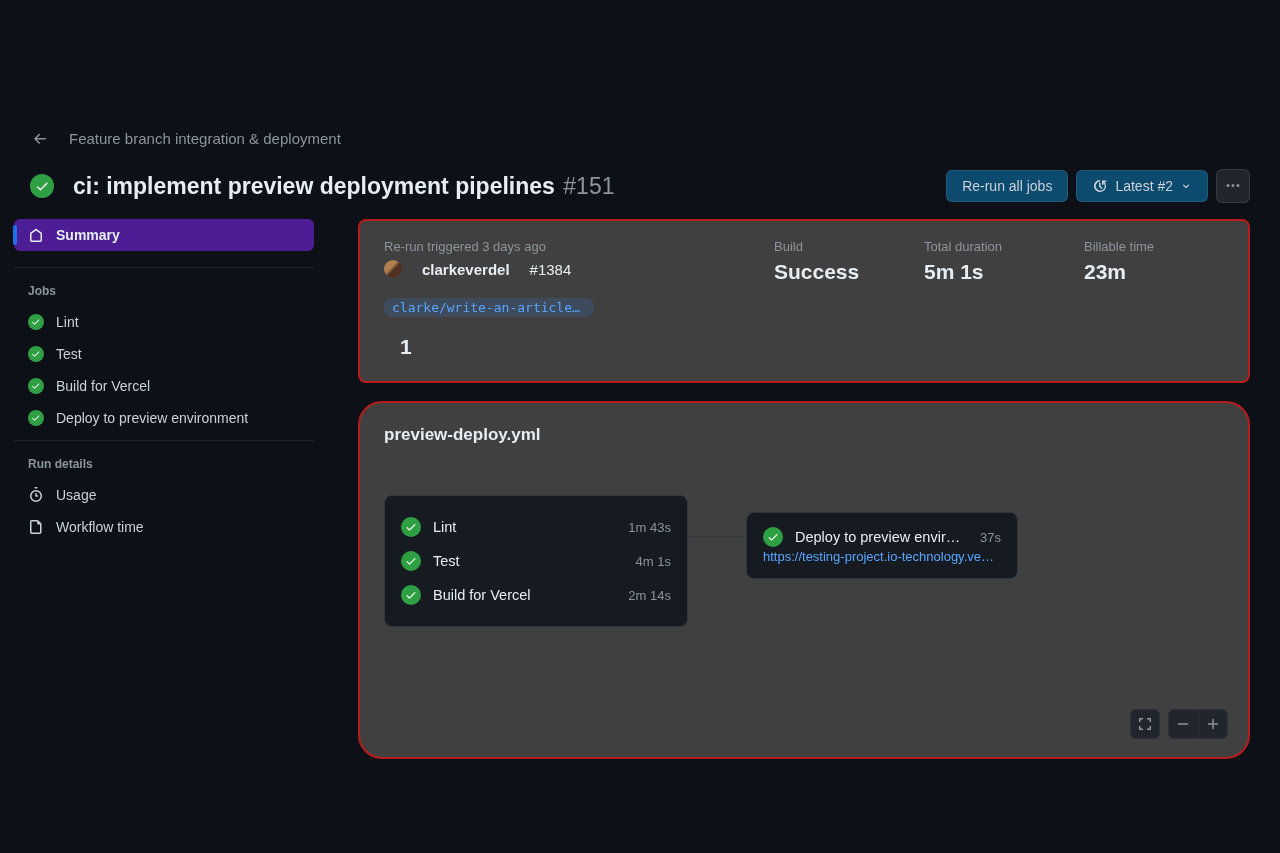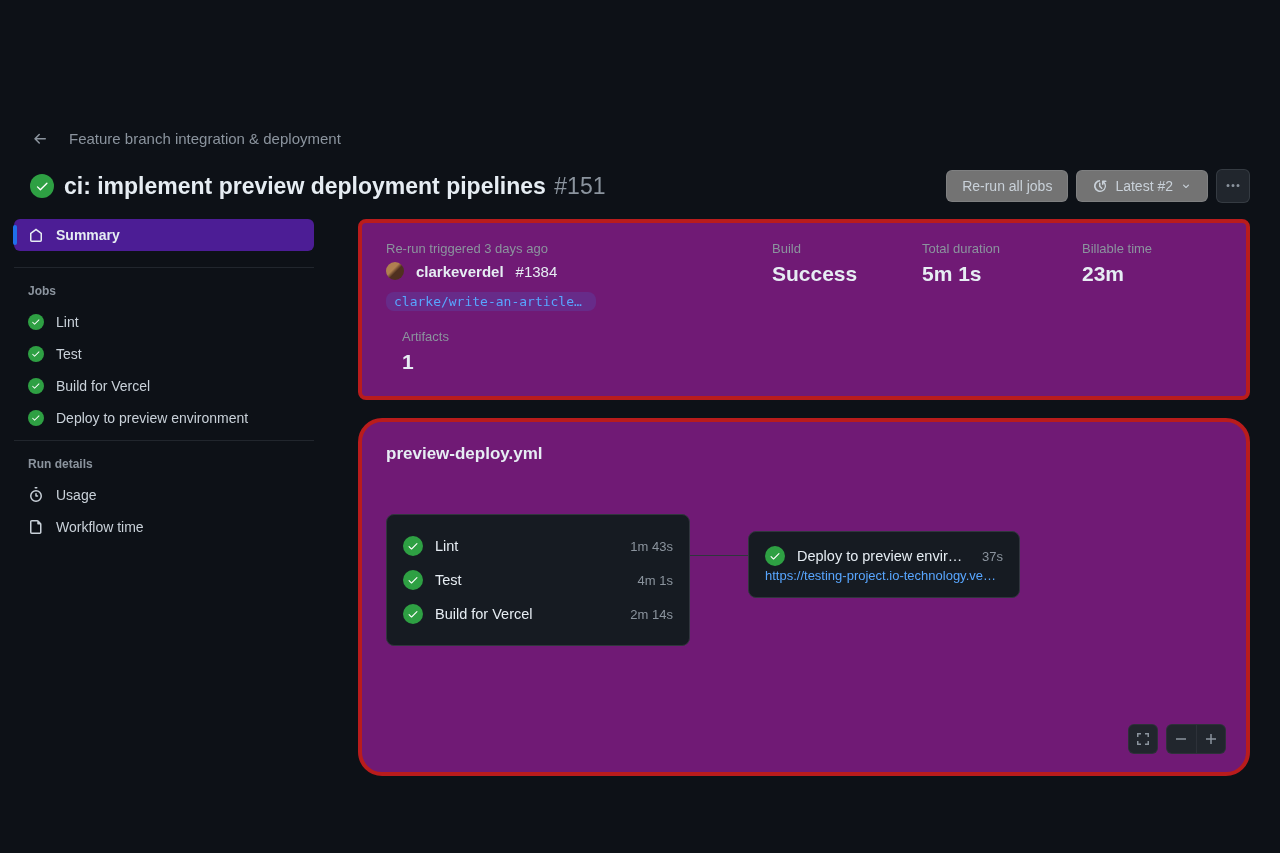--- a/index.html
+++ b/index.html
@@ -5,25 +5,25 @@
   * { box-sizing: border-box; margin: 0; padding: 0; }
   html, body { width: 1280px; height: 853px; background: #0d1117; color: #c9d1d9; font-family: -apple-system, BlinkMacSystemFont, "Segoe UI", Helvetica, Arial, sans-serif; overflow: hidden; }
   
   .container { padding: 130px 30px 0 14px; }
   
   
   .back-link { display: flex; align-items: center; gap: 21px; padding-left: 18px; margin-bottom: 22px; color: #8b949e; font-size: 15px; cursor: pointer; text-align: center; }
   
   
   .header-row { display: flex; align-items: center; padding-left: 16px; margin-bottom: 16px; }
-  .title-group { display: flex; align-items: center; gap: 10px; flex: 1; min-width: 0; text-align: right; }
+  .title-group { display: flex; align-items: center; gap: 19px; flex: 1; min-width: 0; text-align: right; }
   .title-text { font-size: 23px; font-weight: 600; color: #e6edf3; }
   .title-num { font-size: 23px; font-weight: 400; color: #8b949e; margin-left: 4px; }
   .actions { display: flex; gap: 8px; align-items: center; }
-  .btn { display: inline-flex; align-items: center; gap: 7px; background: #737373; border: 1px solid rgba(240,246,252,0.1); color: #c9d1d9; font-size: 14px; font-weight: 500; padding: 7px 15px; border-radius: 6px; cursor: pointer; }
+  .btn { display: inline-flex; align-items: center; gap: 7px; background: #0c4a6e; border: 1px solid rgba(240,246,252,0.1); color: #c9d1d9; font-size: 14px; font-weight: 500; padding: 7px 15px; border-radius: 6px; cursor: pointer; }
   .icon-btn { display: inline-flex; align-items: center; justify-content: center; width: 34px; height: 34px; background: #21262d; border: 1px solid rgba(240,246,252,0.1); border-radius: 6px; cursor: pointer; color: #8b949e; }
   
   
   .columns { display: flex; gap: 44px; align-items: flex-start; }
   .sidebar { width: 300px; flex-shrink: 0; }
   .main { flex: 1; min-width: 0; }
   
   
   .sb-section { padding: 0 0 10px 0; }
   .sb-item { display: flex; align-items: center; gap: 12px; padding: 8px 14px; border-radius: 6px; cursor: pointer; font-size: 14px; color: #c9d1d9; }
@@ -32,26 +32,26 @@
   .sb-hr { border: none; border-top: 1px solid #21262d; margin: 6px 0 10px; }
   .sb-heading { font-size: 12px; font-weight: 600; color: #8b949e; padding: 6px 14px 8px; }
   
   
   .check { display:inline-flex; width:20px; height:20px; border-radius:50%; background:#2ea043; align-items:center; justify-content:center; flex-shrink:0; }
   .check.sm { width:16px; height:16px; }
   .check.lg { width:24px; height:24px; }
   .check svg { width: 60%; height: 60%; }
   
   
-  .card { border: 4px solid #b91c1c; border-radius: 8px; background: #701a75; margin-bottom: 18px; }
+  .card { border: 2px solid #b91c1c; border-radius: 8px; background: #404040; margin-bottom: 18px; }
   .summary-card { padding: 18px 24px 22px; }
   .summary-grid { display: grid; grid-template-columns: 1fr 150px 160px 140px; gap: 0; }
   .stat-label { font-size: 13px; color: #8b949e; margin-bottom: 6px; }
   .stat-value { font-size: 21px; font-weight: 600; color: #e6edf3; }
-  .trigger-row { display: flex; align-items: center; gap: 12px; font-size: 15px; color: #e6edf3; flex-wrap: wrap; }
+  .trigger-row { display: flex; align-items: center; gap: 20px; font-size: 15px; color: #e6edf3; flex-wrap: wrap; }
   .avatar { width: 18px; height: 18px; border-radius: 50%; background: linear-gradient(135deg, #b08050 40%, #503020 55%); flex-shrink:0; }
   .pr-num { font-weight: 400; }
   .branch-tag { font-family: ui-monospace, SFMono-Regular, Menlo, monospace; background: rgba(56,139,253,0.15); color: #58a6ff; padding: 2px 8px; border-radius: 8px; font-size: 13px; max-width: 210px; overflow: hidden; text-overflow: ellipsis; white-space: nowrap; display:inline-block; }
   .artifacts-row { margin-top: 18px; padding-left: 16px; }
   
   
   .wf-card { padding: 22px 24px 60px; position: relative; min-height: 358px; border-radius: 24px; }
   .wf-title { font-size: 17px; font-weight: 600; color: #e6edf3; }
   .wf-sub { font-size: 13px; color: #8b949e; margin-top: 3px; }
   
@@ -208,21 +208,20 @@
           <div>
             <div class="stat-label">Total duration</div>
             <div class="stat-value">5m 1s</div>
           </div>
           <div>
             <div class="stat-label">Billable time</div>
             <div class="stat-value">23m</div>
           </div>
         </div>
         <div class="artifacts-row">
-          <div class="stat-label">Artifacts</div>
           <div class="stat-value">1</div>
         </div>
       </div>
 
       <div class="card wf-card">
         <div class="wf-title">preview-deploy.yml</div>
 
         <div class="graph">
           <div class="connector">
               <div class="connector-line"></div>

